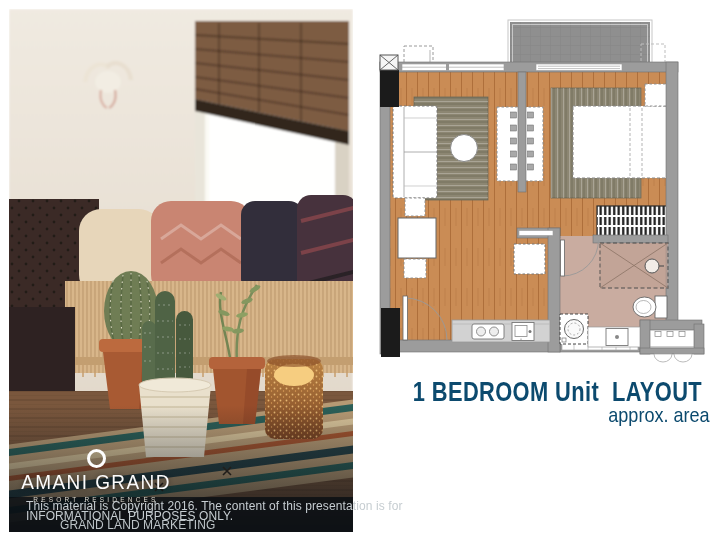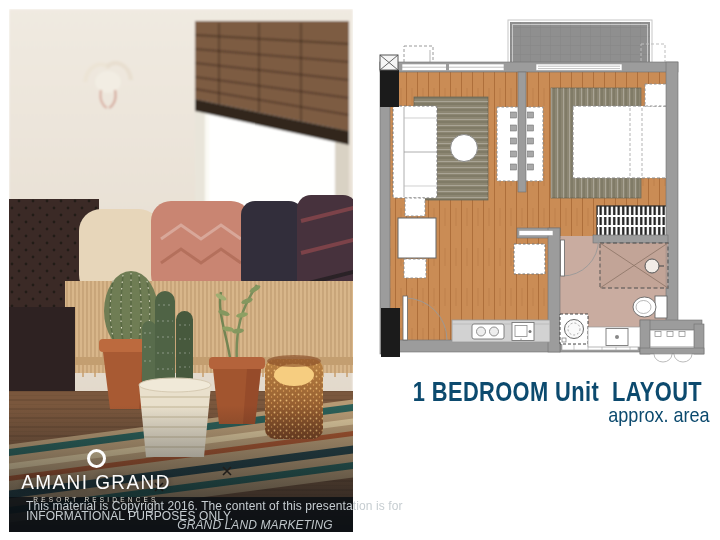--- a/index.html
+++ b/index.html
@@ -12,21 +12,21 @@
 
   .logo{position:absolute;left:16px;top:449px;width:160px;text-align:center;color:#fff;z-index:5;}
   .logo .ring{width:13px;height:13px;border:3.5px solid #fdfdfd;border-radius:50%;margin:0 auto 3px auto;}
   .logo .brand{font-size:20px;letter-spacing:1.5px;font-weight:400;color:#fbfbfb;
                transform:scaleX(.95);transform-origin:center;white-space:pre;
                text-shadow:0 0 5px rgba(0,0,0,.45);}
   .logo .brand-sub{font-size:6.5px;letter-spacing:3.2px;color:#ddd8cd;margin-top:2px;white-space:pre;}
 
   .disclaimer{position:absolute;left:26px;top:502px;width:424px;z-index:6;
               font-size:12px;line-height:9.6px;color:#c6cdd1;letter-spacing:.1px;}
-  .disclaimer .dl3{text-align:center;padding-left:34px;color:#bdc4c8;font-style:italic;}
+  .disclaimer .dl3{text-align:left;padding-left:34px;color:#bdc4c8;}
 
   
   .plan{position:absolute;left:375px;top:12px;width:345px;height:360px;}
 
   
   .caption{position:absolute;left:372px;top:379px;width:346px;text-align:right;color:#0c4a6e;}
   .caption .title{display:inline-block;font-size:28px;font-weight:700;line-height:26px;
                   transform:scaleX(.78);transform-origin:center;white-space:pre;letter-spacing:.5px;}
   .caption .sub{margin-top:0;}
   .caption .sub span{display:inline-block;font-size:21px;line-height:20px;transform:scaleX(.86);transform-origin:center;}

